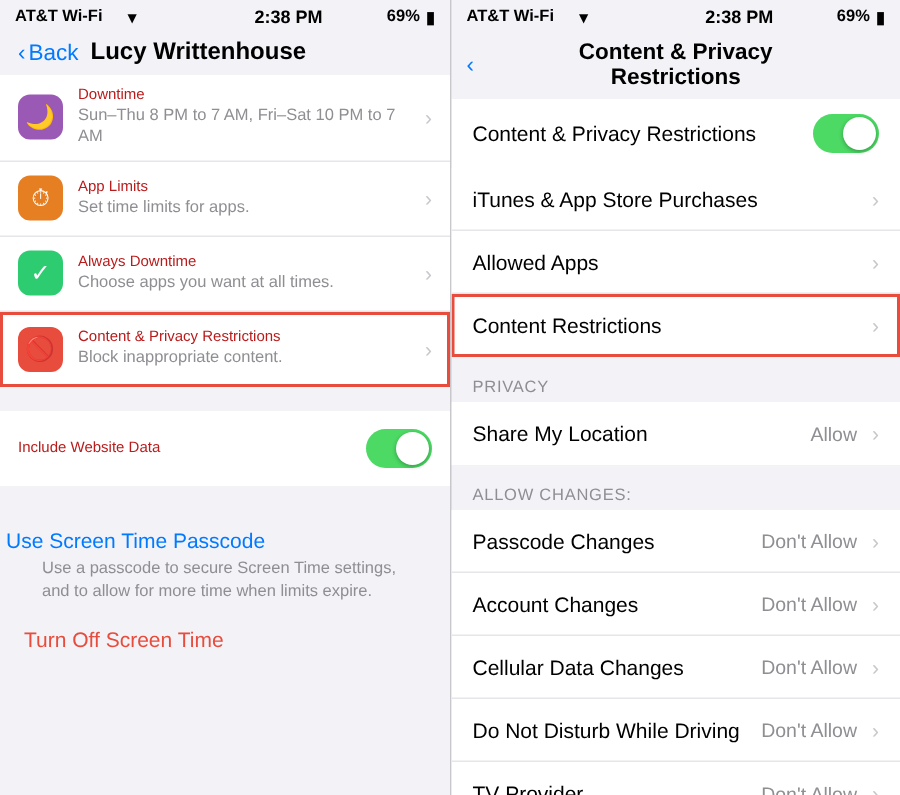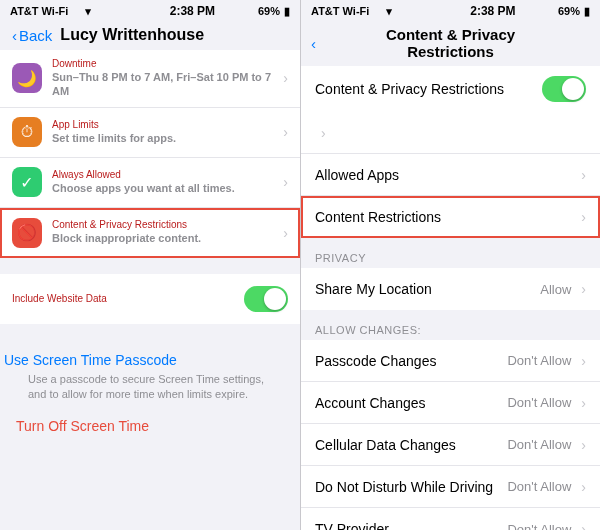--- a/index.html
+++ b/index.html
@@ -121,21 +121,20 @@
     .list-item-title {
       font-size: 10px;
       color: #b91c1c;
       font-weight: 400;
     }
     .list-item-subtitle {
       font-size: 11px;
       color: #8e8e93;
       margin-top: 1px;
       line-height: 1.3;
-      font-weight: bold;
     }
     .chevron {
       color: #c7c7cc;
       font-size: 14px;
       margin-left: 6px;
     }
 
     
     .highlighted-item {
       outline: 2px solid #e74c3c;
@@ -268,21 +267,21 @@
         <div class="list-item-subtitle">Set time limits for apps.</div>
       </div>
       <span class="chevron">›</span>
     </div>
 
     <div class="list-item">
       <div class="list-item-icon icon-green">
         <span class="icon-symbol">✓</span>
       </div>
       <div class="list-item-content">
-        <div class="list-item-title">Always Allowed</div>
+        <div class="list-item-title">Always Downtime</div>
         <div class="list-item-subtitle">Choose apps you want at all times.</div>
       </div>
       <span class="chevron">›</span>
     </div>
 
     <div class="list-item highlighted-item">
       <div class="list-item-icon icon-red">
         <span class="icon-symbol">🚫</span>
       </div>
       <div class="list-item-content">
@@ -341,20 +340,21 @@
       <div class="toggle toggle-on">
         <div class="toggle-knob"></div>
       </div>
     </div>
   </div>
 
   <div class="section-gap" style="height:8px;"></div>
 
   <div class="list-section">
     <div class="right-list-item">
+      <span class="right-item-title">iTunes &amp; App Store Purchases</span>
       <span class="chevron">›</span>
     </div>
     <div class="right-list-item">
       <span class="right-item-title">Allowed Apps</span>
       <span class="chevron">›</span>
     </div>
     <div class="right-list-item highlighted-right">
       <span class="right-item-title">Content Restrictions</span>
       <span class="chevron">›</span>
     </div>

